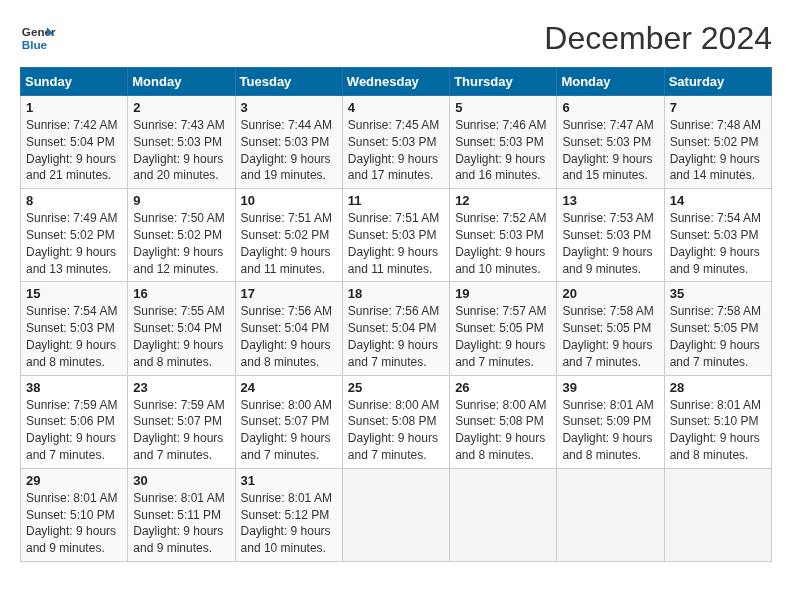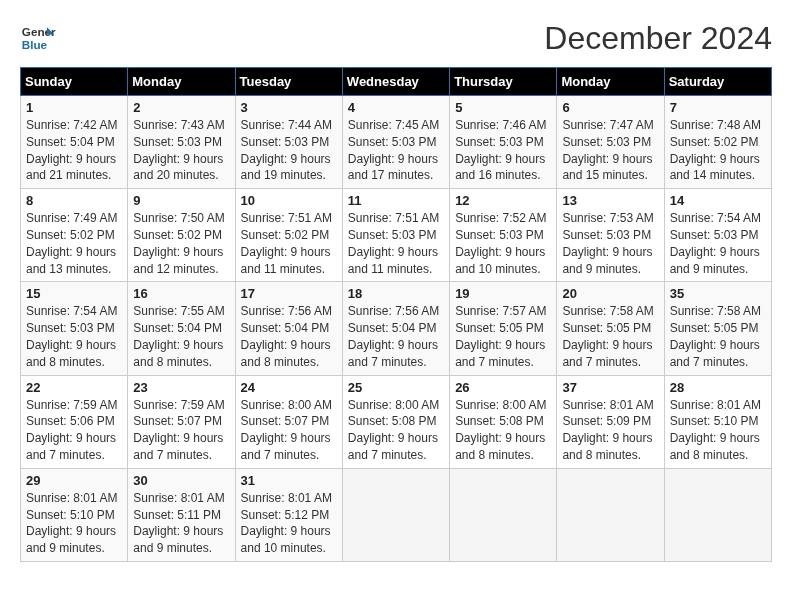--- a/index.html
+++ b/index.html
@@ -36,21 +36,21 @@
     .subtitle {
       font-size: 14px;
       color: #555;
     }
     .calendar {
       width: 100%;
       border-collapse: collapse;
       font-size: 11px;
     }
     .calendar thead th {
-      background-color: #000000;
+      background-color: #0369a1;
       color: #fff;
       padding: 6px 4px;
       text-align: left;
       font-size: 13px;
       font-weight: bold;
       border: 1px solid #2a6faf;
     }
     .calendar tbody td {
       vertical-align: top;
       border: 1px solid #ccc;
@@ -195,41 +195,41 @@
           <span class="day-num">20</span>
           <div class="day-info">Sunrise: 7:58 AM<br>Sunset: 5:05 PM<br>Daylight: 9 hours and 7 minutes.</div>
         </td>
         <td>
           <span class="day-num">35</span>
           <div class="day-info">Sunrise: 7:58 AM<br>Sunset: 5:05 PM<br>Daylight: 9 hours and 7 minutes.</div>
         </td>
       </tr>
       <tr>
         <td>
-          <span class="day-num">22</span>
+          <span class="day-num">38</span>
           <div class="day-info">Sunrise: 7:59 AM<br>Sunset: 5:06 PM<br>Daylight: 9 hours and 7 minutes.</div>
         </td>
         <td>
           <span class="day-num">23</span>
           <div class="day-info">Sunrise: 7:59 AM<br>Sunset: 5:07 PM<br>Daylight: 9 hours and 7 minutes.</div>
         </td>
         <td>
           <span class="day-num">24</span>
           <div class="day-info">Sunrise: 8:00 AM<br>Sunset: 5:07 PM<br>Daylight: 9 hours and 7 minutes.</div>
         </td>
         <td>
           <span class="day-num">25</span>
           <div class="day-info">Sunrise: 8:00 AM<br>Sunset: 5:08 PM<br>Daylight: 9 hours and 7 minutes.</div>
         </td>
         <td>
           <span class="day-num">26</span>
           <div class="day-info">Sunrise: 8:00 AM<br>Sunset: 5:08 PM<br>Daylight: 9 hours and 8 minutes.</div>
         </td>
         <td>
-          <span class="day-num">37</span>
+          <span class="day-num">39</span>
           <div class="day-info">Sunrise: 8:01 AM<br>Sunset: 5:09 PM<br>Daylight: 9 hours and 8 minutes.</div>
         </td>
         <td>
           <span class="day-num">28</span>
           <div class="day-info">Sunrise: 8:01 AM<br>Sunset: 5:10 PM<br>Daylight: 9 hours and 8 minutes.</div>
         </td>
       </tr>
       <tr>
         <td>
           <span class="day-num">29</span>

